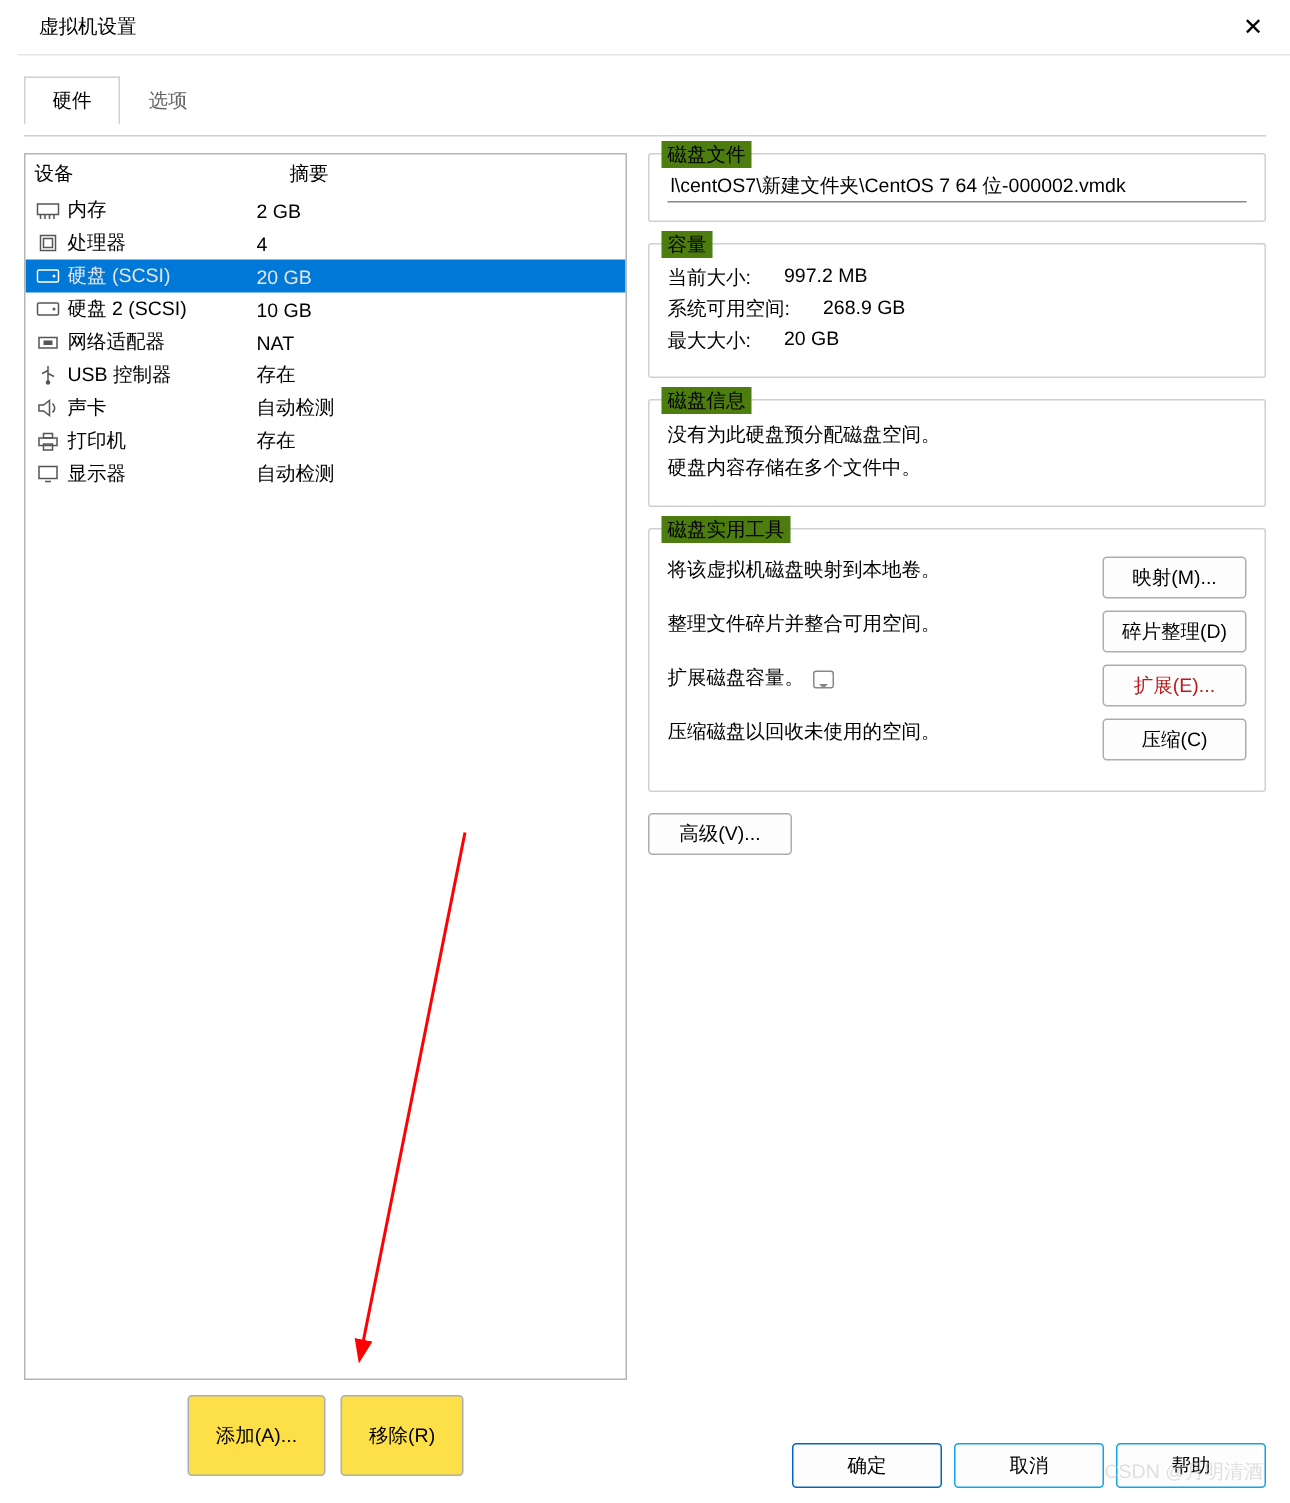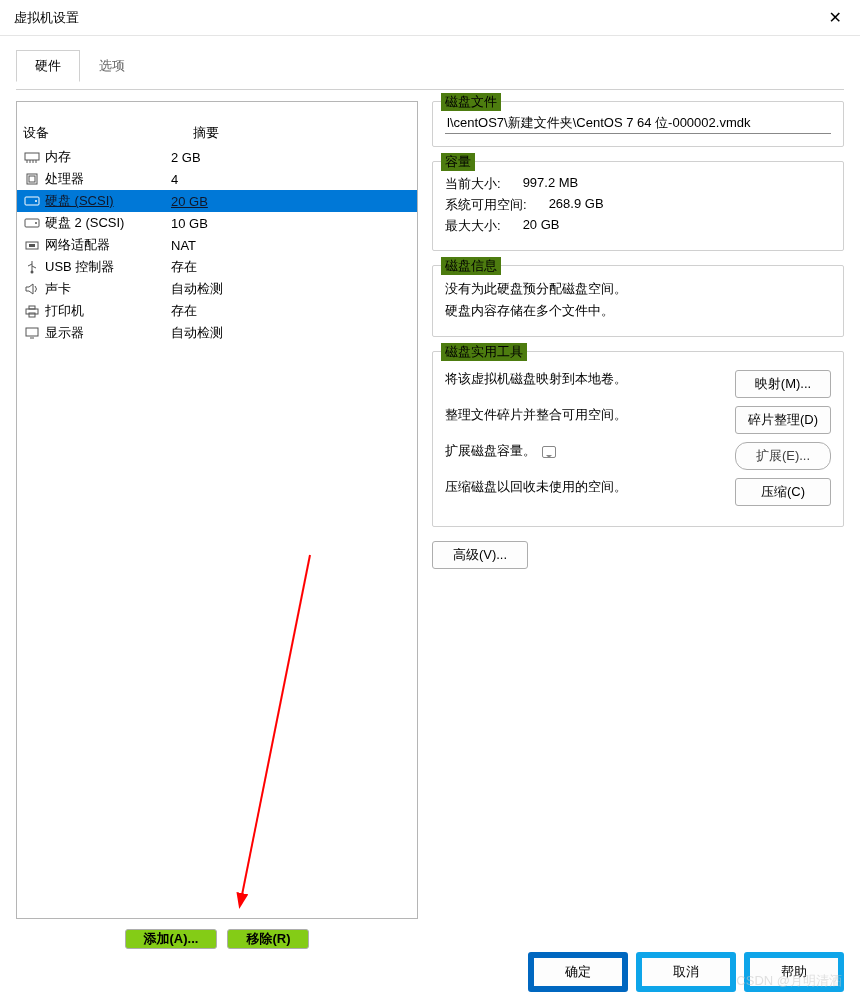--- a/index.html
+++ b/index.html
@@ -1,61 +1,61 @@
 <!DOCTYPE html>
 <html><head>
 <meta charset="utf-8">
 <style>
 * { box-sizing: border-box; margin: 0; padding: 0; font-family: "Microsoft YaHei", "Segoe UI", sans-serif; }
 body { background: #fff; width: 860px; height: 1002px; overflow: hidden; position: relative; }
 
-.titlebar { display: flex; align-items: center; justify-content: space-between; padding: 6px 10px 6px 14px; border-bottom: 1px solid #e5e5e5; font-size: 13px; }
+.titlebar { display: flex; align-items: center; justify-content: space-between; padding: 6px 10px 6px 14px; border-bottom: 1px solid #e5e5e5; font-size: 13px; margin-left: 12px; }
 .titlebar .close { font-size: 16px; cursor: pointer; padding: 2px 8px; }
 
 .content { padding: 14px 16px 12px 16px; }
 
 .tabs { display: flex; margin-bottom: 8px; }
 .tab { padding: 6px 18px; font-size: 13px; border: 1px solid transparent; cursor: pointer; }
 .tab.active { border: 1px solid #d0d0d0; border-bottom-color: #fff; background: #fff; position: relative; z-index: 2; }
 .tab.inactive { color: #666; }
 .tabs-line { border-bottom: 1px solid #d0d0d0; position: relative; top: -1px; margin-bottom: 10px; }
 
 .columns { display: flex; gap: 14px; }
 .left-col { width: 402px; display: flex; flex-direction: column; }
 .right-col { flex: 1; }
 
 .device-box { border: 1px solid #b5b5b5; height: 818px; display: flex; flex-direction: column; }
-.device-header { display: flex; padding: 4px 6px; font-size: 13px; margin-top: 18px; }
+.device-header { display: flex; padding: 4px 6px; font-size: 13px; }
 .device-header .col1 { width: 170px; }
 .device-list { flex: 1; overflow: auto; }
 .device-row { display: flex; align-items: center; padding: 2px 6px; font-size: 13px; cursor: default; }
 .device-row .icon { width: 18px; height: 16px; display: inline-flex; align-items: center; justify-content: center; margin-right: 4px; }
 .device-row .dev { width: 148px; display: flex; align-items: center; }
 .device-row .summ { flex: 1; white-space: nowrap; overflow: hidden; text-overflow: ellipsis; }
-.device-row.selected { background: #0078d7; color: #0f172a; text-decoration: underline; }
+.device-row.selected { background: #0078d7; color: #e5e5e5; }
 
 .btn-row { display: flex; justify-content: center; gap: 10px; padding: 10px 0 0 0; }
-.btn { border: 1px solid #adadad; background: #84cc16; padding: 0 18px; font-size: 13px; cursor: pointer; border-radius: 3px; font-weight: bold; }
+.btn { border: 1px solid #adadad; background: #fde047; padding: 17px 18px; font-size: 13px; cursor: pointer; border-radius: 3px; }
 
 .group { border: 1px solid #d0d0d0; border-radius: 2px; margin-bottom: 14px; padding: 10px 12px 12px 12px; position: relative; font-size: 13px; }
 .group-title { position: absolute; top: -9px; left: 8px; background: #4d7c0f; padding: 0 4px; font-size: 13px; }
 .field-input { width: 100%; border: none; border-bottom: 1px solid #888; padding: 3px 2px; font-size: 13px; background: transparent; }
 .info-line { display: flex; gap: 22px; margin: 3px 0; font-size: 13px; }
 .info-line .lbl { }
 .info-line .val { }
 
 .tool-row { display: flex; align-items: flex-start; justify-content: space-between; margin: 8px 0; gap: 24px; }
 .tool-row .desc { flex: 1; font-size: 13px; }
 .tool-btn { border: 1px solid #adadad; background: #fdfdfd; padding: 4px 0; width: 96px; font-size: 13px; cursor: pointer; border-radius: 3px; text-align: center; }
-.tool-btn.disabled { color: #404040; border-radius: 12px; }
+.tool-btn.disabled { color: #b91c1c; }
 
 .adv-row { display: flex; justify-content: flex-start; margin-top: 8px; }
 
 .footer { position: absolute; bottom: 10px; right: 16px; display: flex; gap: 8px; align-items: center; }
-.foot-btn { border: 6px solid #0ea5e9; background: #fdfdfd; padding: 5px 0; width: 100px; font-size: 13px; cursor: pointer; border-radius: 3px; }
+.foot-btn { border: 1px solid #0ea5e9; background: #fdfdfd; padding: 5px 0; width: 100px; font-size: 13px; cursor: pointer; border-radius: 3px; }
 .foot-btn.primary { border-color: #0067c0; }
 
 .watermark { position: absolute; bottom: 12px; right: 18px; color: #c7c7c7; font-size: 13px; pointer-events: none; opacity: 0.55; }
 
 .arrow { position: absolute; pointer-events: none; }
 
 .comment-icon { display: inline-block; width: 14px; height: 12px; border: 1px solid #888; border-radius: 2px; position: relative; margin-left: 6px; vertical-align: middle; }
 .comment-icon::after { content: ""; position: absolute; bottom: -4px; left: 3px; width: 0; height: 0; border: 3px solid transparent; border-top-color: #888; }
 
 svg.ic { width: 16px; height: 14px; }

